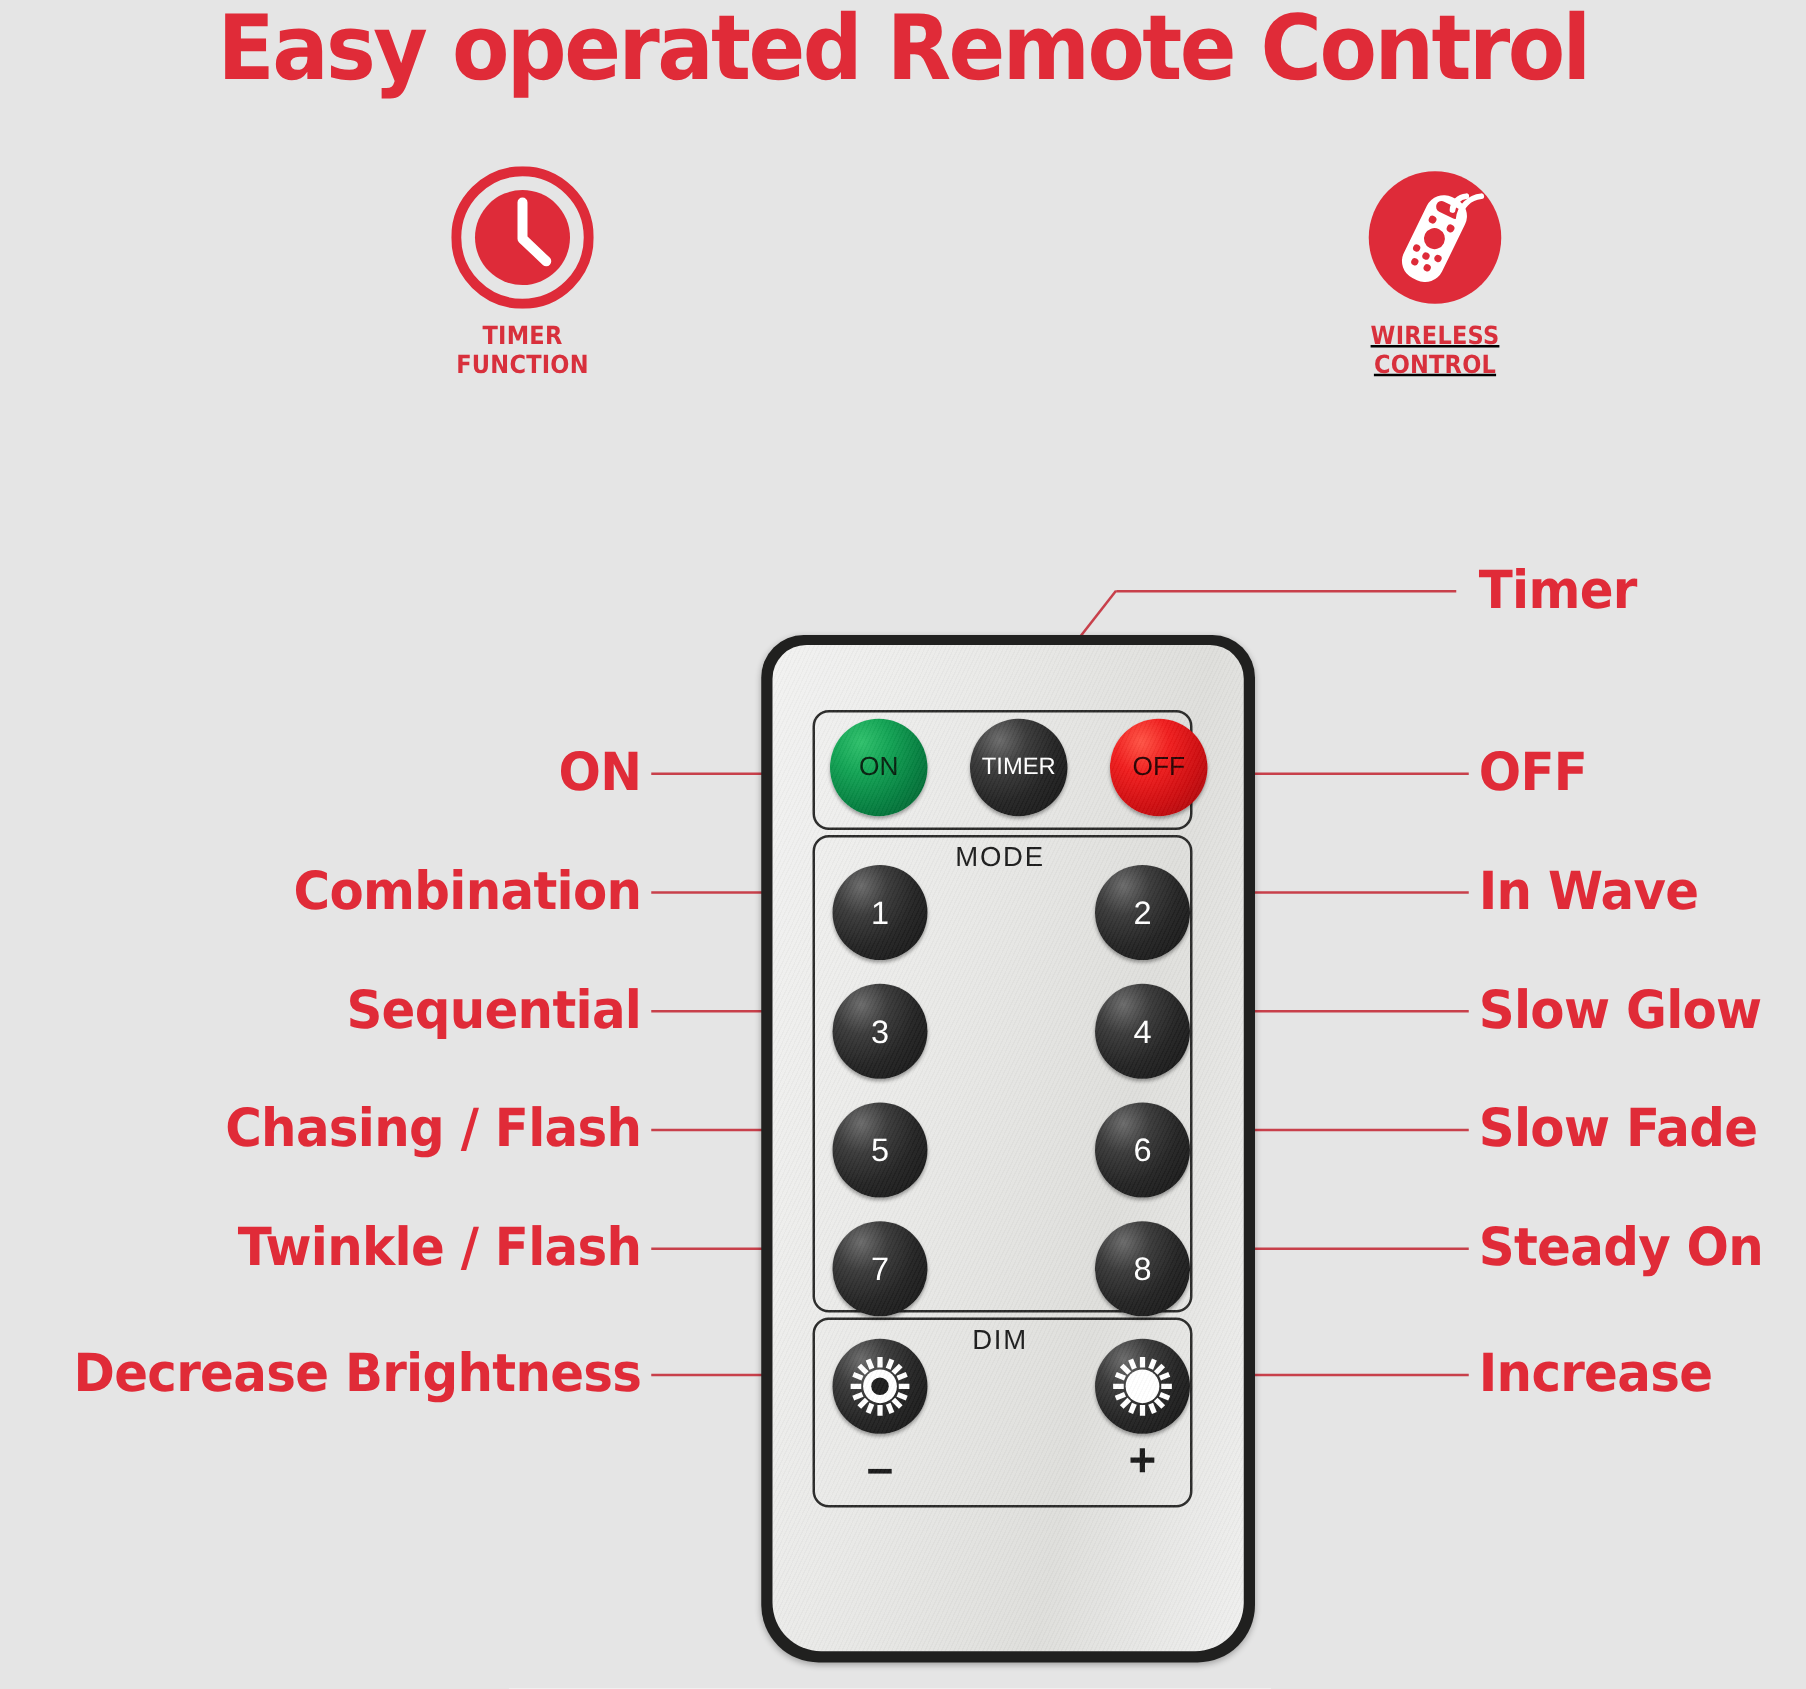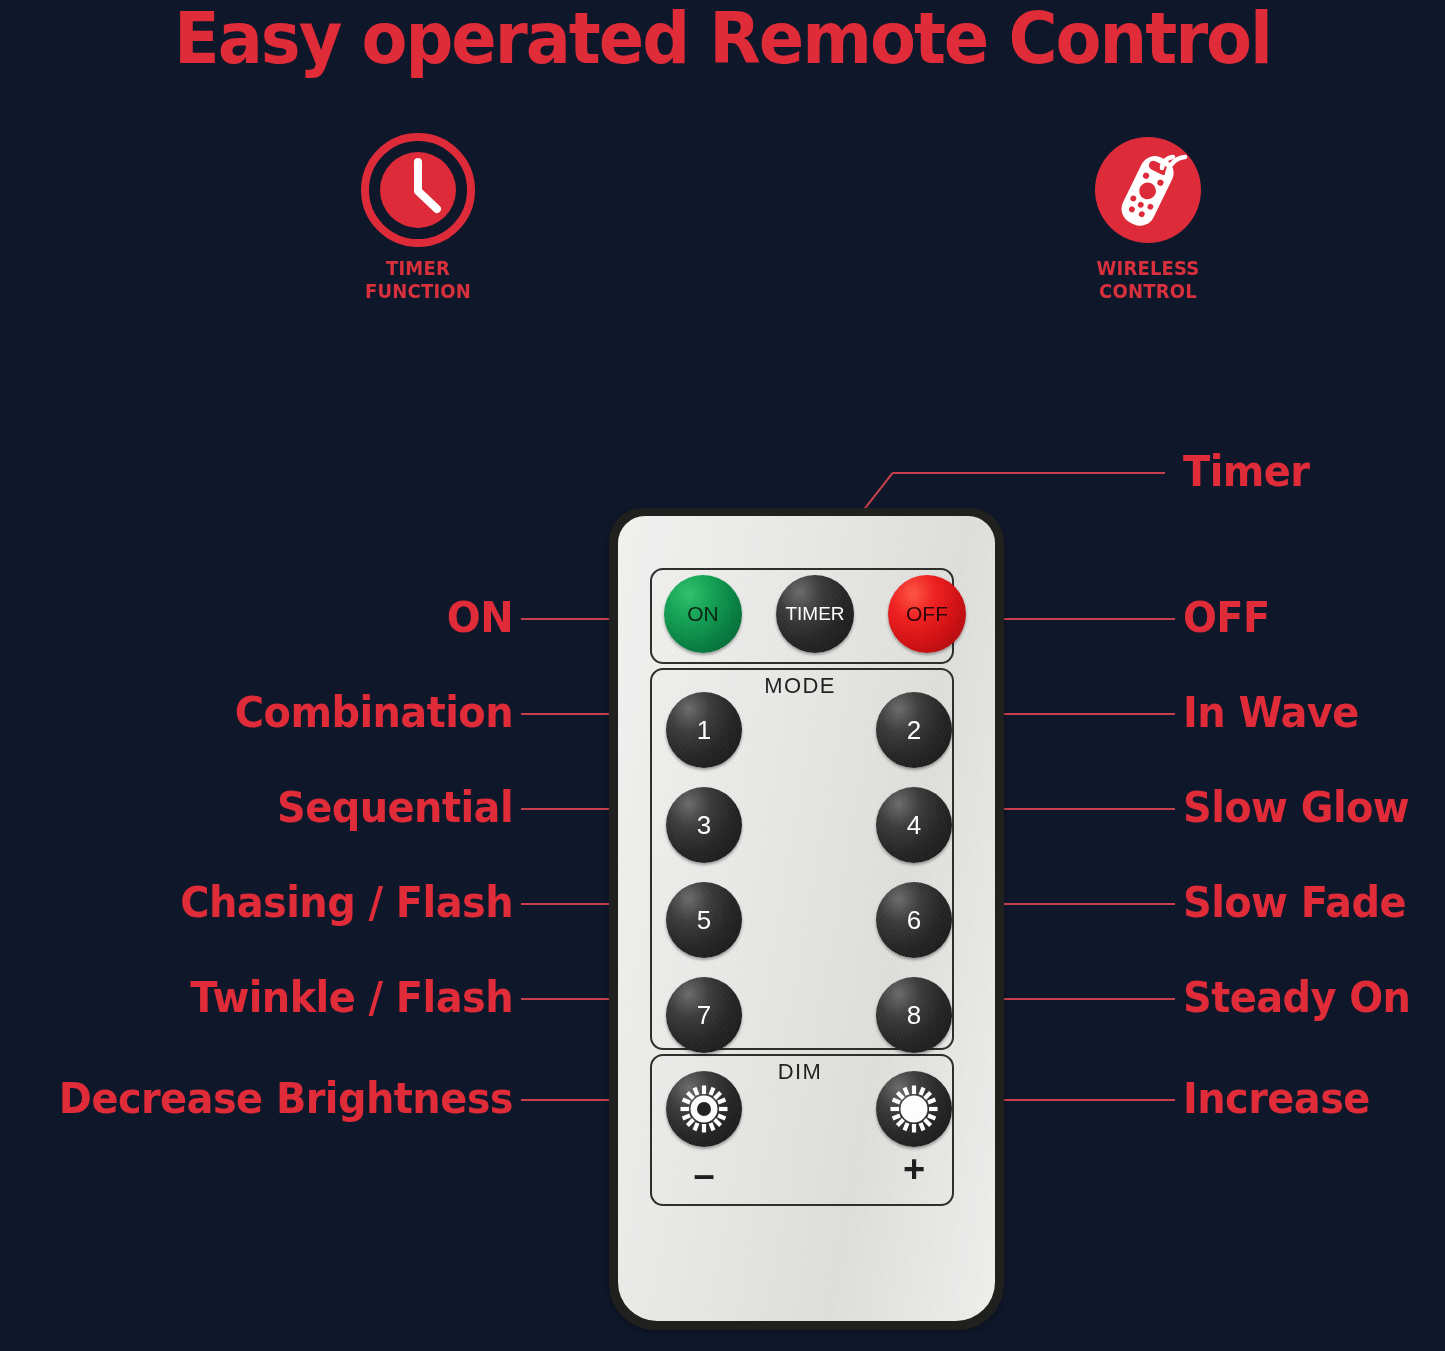--- a/index.html
+++ b/index.html
@@ -4,21 +4,21 @@
 <style>
   html, body {
     margin: 0;
     padding: 0;
     background: #ffffff;
   }
   #page {
     position: relative;
     width: 1445px;
     height: 1351px;
-    background: #0f172a;
+    background: #e5e5e5;
     font-family: "Liberation Sans", sans-serif;
     overflow: hidden;
   }
 
   
   #headline {
     position: absolute;
     left: 0;
     top: -4px;
     width: 1445px;
@@ -50,21 +50,21 @@
     font-family: "DejaVu Sans", sans-serif;
     font-weight: bold;
     font-size: 20px;
     line-height: 23px;
     letter-spacing: 0.2px;
     color: #D8303C;
     transform: scaleX(0.9);
   }
   #feat-timer   { left: 298px; top: 133px; }
   #feat-battery { left: 661px; top: 133px; }
-  #feat-wifi    { left: 1028px; top: 133px; }
+  #feat-wifi    { left: 1028px; top: 133px; text-decoration: underline; }
 
   
   #remote {
     position: absolute;
     left: 609px;
     top: 508px;
     width: 395px;
     height: 822px;
     border-radius: 34px 34px 46px 46px;
     background: #20201f;

